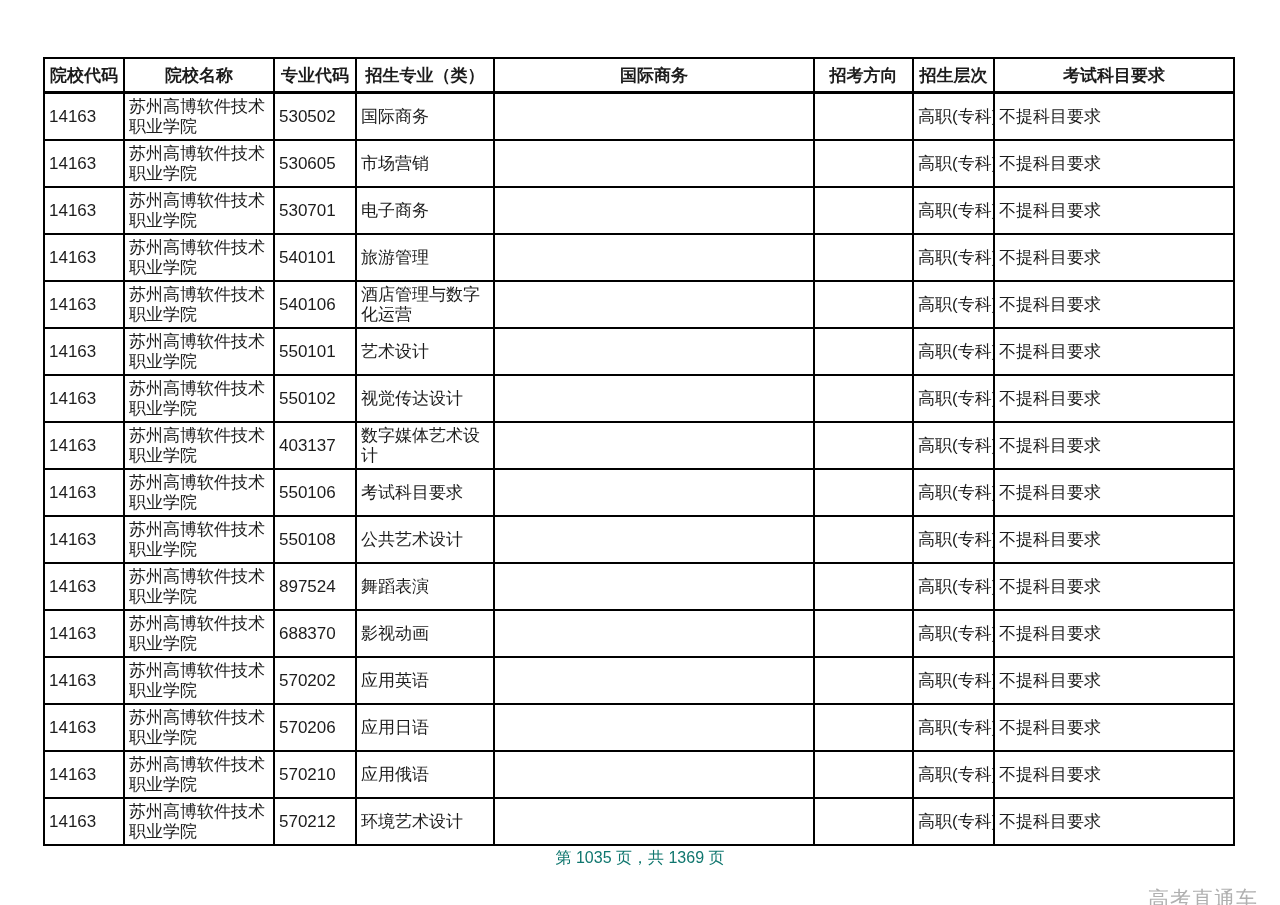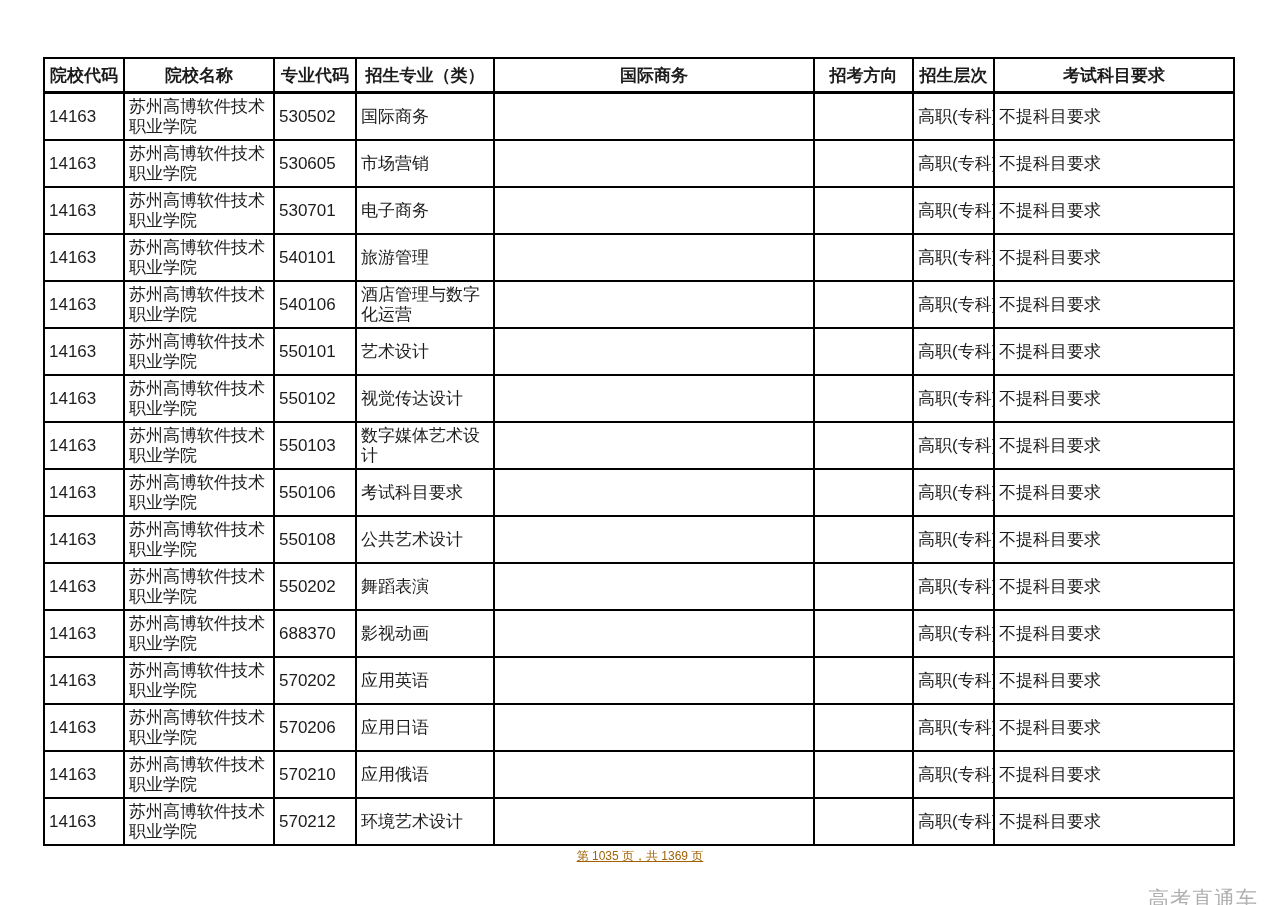--- a/index.html
+++ b/index.html
@@ -55,23 +55,22 @@
   td.c-tight {
     padding: 1px 1px;
     white-space: nowrap;
   }
   .footer-pageinfo {
     position: absolute;
     left: 0;
     top: 848px;
     width: 100%;
     text-align: center;
-    font-size: 12px;
-    color: #a16207;
-    text-decoration: underline;
+    font-size: 16px;
+    color: #0f766e;
   }
   .watermark {
     position: absolute;
     top: 849px;
     right: 22px;
     font-size: 21px;
     letter-spacing: 1px;
   }
 </style>
 </head>
@@ -176,21 +175,21 @@
     <td>视觉传达设计</td>
     <td></td>
     <td></td>
     <td class="c-tight">高职(专科)</td>
     <td>不提科目要求</td>
   </tr>
 
   <tr>
     <td class="c-center">14163</td>
     <td>苏州高博软件技术职业学院</td>
-    <td>550103</td>
+    <td>403137</td>
     <td>数字媒体艺术设计</td>
     <td></td>
     <td></td>
     <td class="c-tight">高职(专科)</td>
     <td>不提科目要求</td>
   </tr>
 
   <tr>
     <td class="c-center">14163</td>
     <td>苏州高博软件技术职业学院</td>
@@ -209,21 +208,21 @@
     <td>公共艺术设计</td>
     <td></td>
     <td></td>
     <td class="c-tight">高职(专科)</td>
     <td>不提科目要求</td>
   </tr>
 
   <tr>
     <td class="c-center">14163</td>
     <td>苏州高博软件技术职业学院</td>
-    <td>550202</td>
+    <td>897524</td>
     <td>舞蹈表演</td>
     <td></td>
     <td></td>
     <td class="c-tight">高职(专科)</td>
     <td>不提科目要求</td>
   </tr>
 
   <tr>
     <td class="c-center">14163</td>
     <td>苏州高博软件技术职业学院</td>

